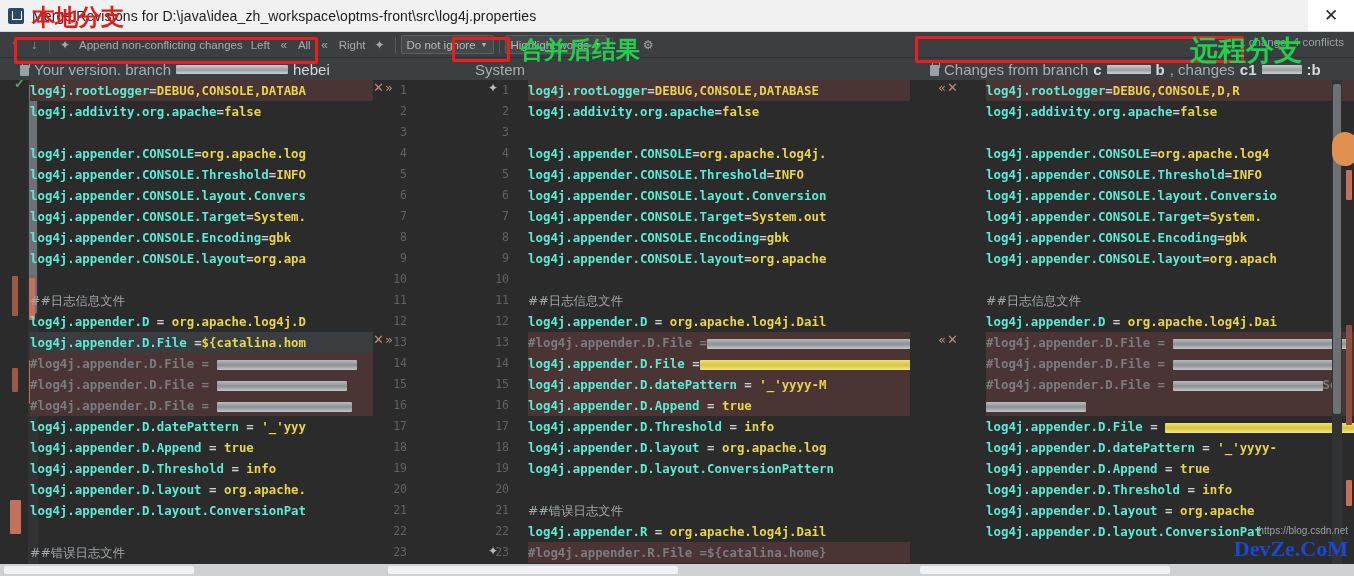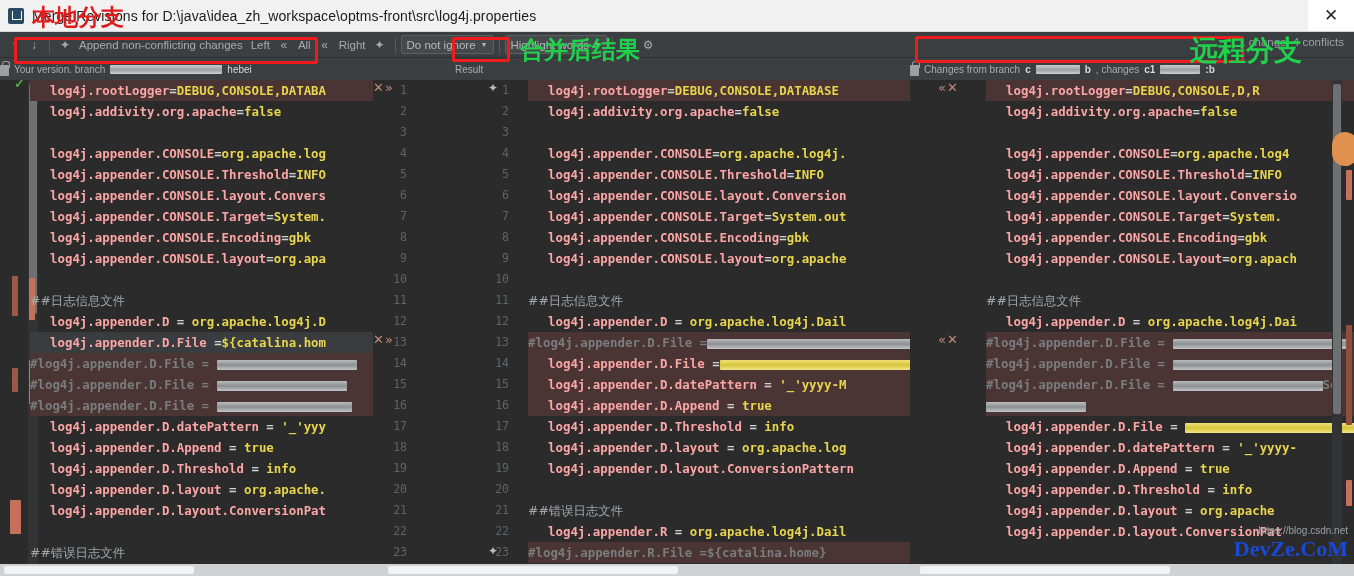--- a/index.html
+++ b/index.html
@@ -66,22 +66,22 @@
   }
   .caret { font-size: 7px; color: #b6babc; }
   #changes-count {
     position: absolute; right: 10px; top: 4px;
     font-size: 11.5px; color: #9aa0a3; white-space: nowrap;
   }
   
   #headers { height: 22px; display: flex; background: #3c3f41; position: relative; }
   .pane-head {
     display: flex; align-items: center; gap: 5px;
-    font-size: 10px; color: #a9adb0; white-space: nowrap;
-    padding-left: 0; overflow: hidden;
+    font-size: 15px; color: #a9adb0; white-space: nowrap;
+    padding-left: 20px; overflow: hidden;
   }
   .lock-icon {
     width: 9px; height: 11px; position: relative; flex: 0 0 auto;
     background: #9aa0a3; border-radius: 1px; margin-top: 2px;
   }
   .lock-icon::before {
     content: ""; position: absolute; left: 1.5px; top: -4px;
     width: 6px; height: 6px; border: 1.4px solid #9aa0a3;
     border-bottom: none; border-radius: 3px 3px 0 0;
   }
@@ -114,21 +114,21 @@
   }
   .ln-col {
     position: absolute; top: 0; height: 100%;
     font-family: "DejaVu Sans Mono", monospace;
     font-size: 11.5px; line-height: 21px; color: #606366;
     text-align: right; font-weight: normal;
   }
   .row { height: 21px; line-height: 21px; white-space: pre; position: relative; }
   .row-conflict { background: #4b3434; }
   .row-change   { background: #3a3d3f; }
-  .k { color: #fca5a5; padding-left: 20px; }
+  .k { color: #5eead4; }
   .eq { color: #cfd2d4; }
   .v { color: #e8d44d; }
   .cm { color: #7a7d7f; }
   .cjk { color: #a2a7aa; font-family: "DejaVu Sans", sans-serif; font-weight: normal; }
   .blk { display:inline-block; height:10px; border-radius:1px; vertical-align: middle;
          background: linear-gradient(180deg,#b9bcbe 0%, #8d9092 50%, #c3c6c8 100%); }
   .blk-y { background: linear-gradient(180deg,#efe07a 0%, #d8c53c 50%, #f1e488 100%); }
 
   .act {
     position: absolute; font-family: "DejaVu Sans", sans-serif;
@@ -197,21 +197,21 @@
 </div>
 
 <div id="headers">
   <div class="pane-head" style="width:373px">
     <span class="lock-icon"></span>
     <span>Your version. branch</span>
     <span class="redacted" style="width:112px"></span>
     <span style="font-weight:normal;color:#d5d8da">hebei</span>
   </div>
   <div class="pane-head" style="width:537px">
-    <span style="margin-left:82px">Result</span>
+    <span style="margin-left:82px">System</span>
   </div>
   <div class="pane-head" style="width:444px">
     <span class="lock-icon"></span>
     <span>Changes from branch</span>
     <span style="font-weight:bold;color:#d5d8da">c</span>
       <span class="redacted" style="width:44px"></span>
       <span style="font-weight:bold;color:#d5d8da">b</span>
     <span>, changes</span>
     <span style="font-weight:bold;color:#d5d8da">c1</span>
       <span class="redacted" style="width:40px"></span>

